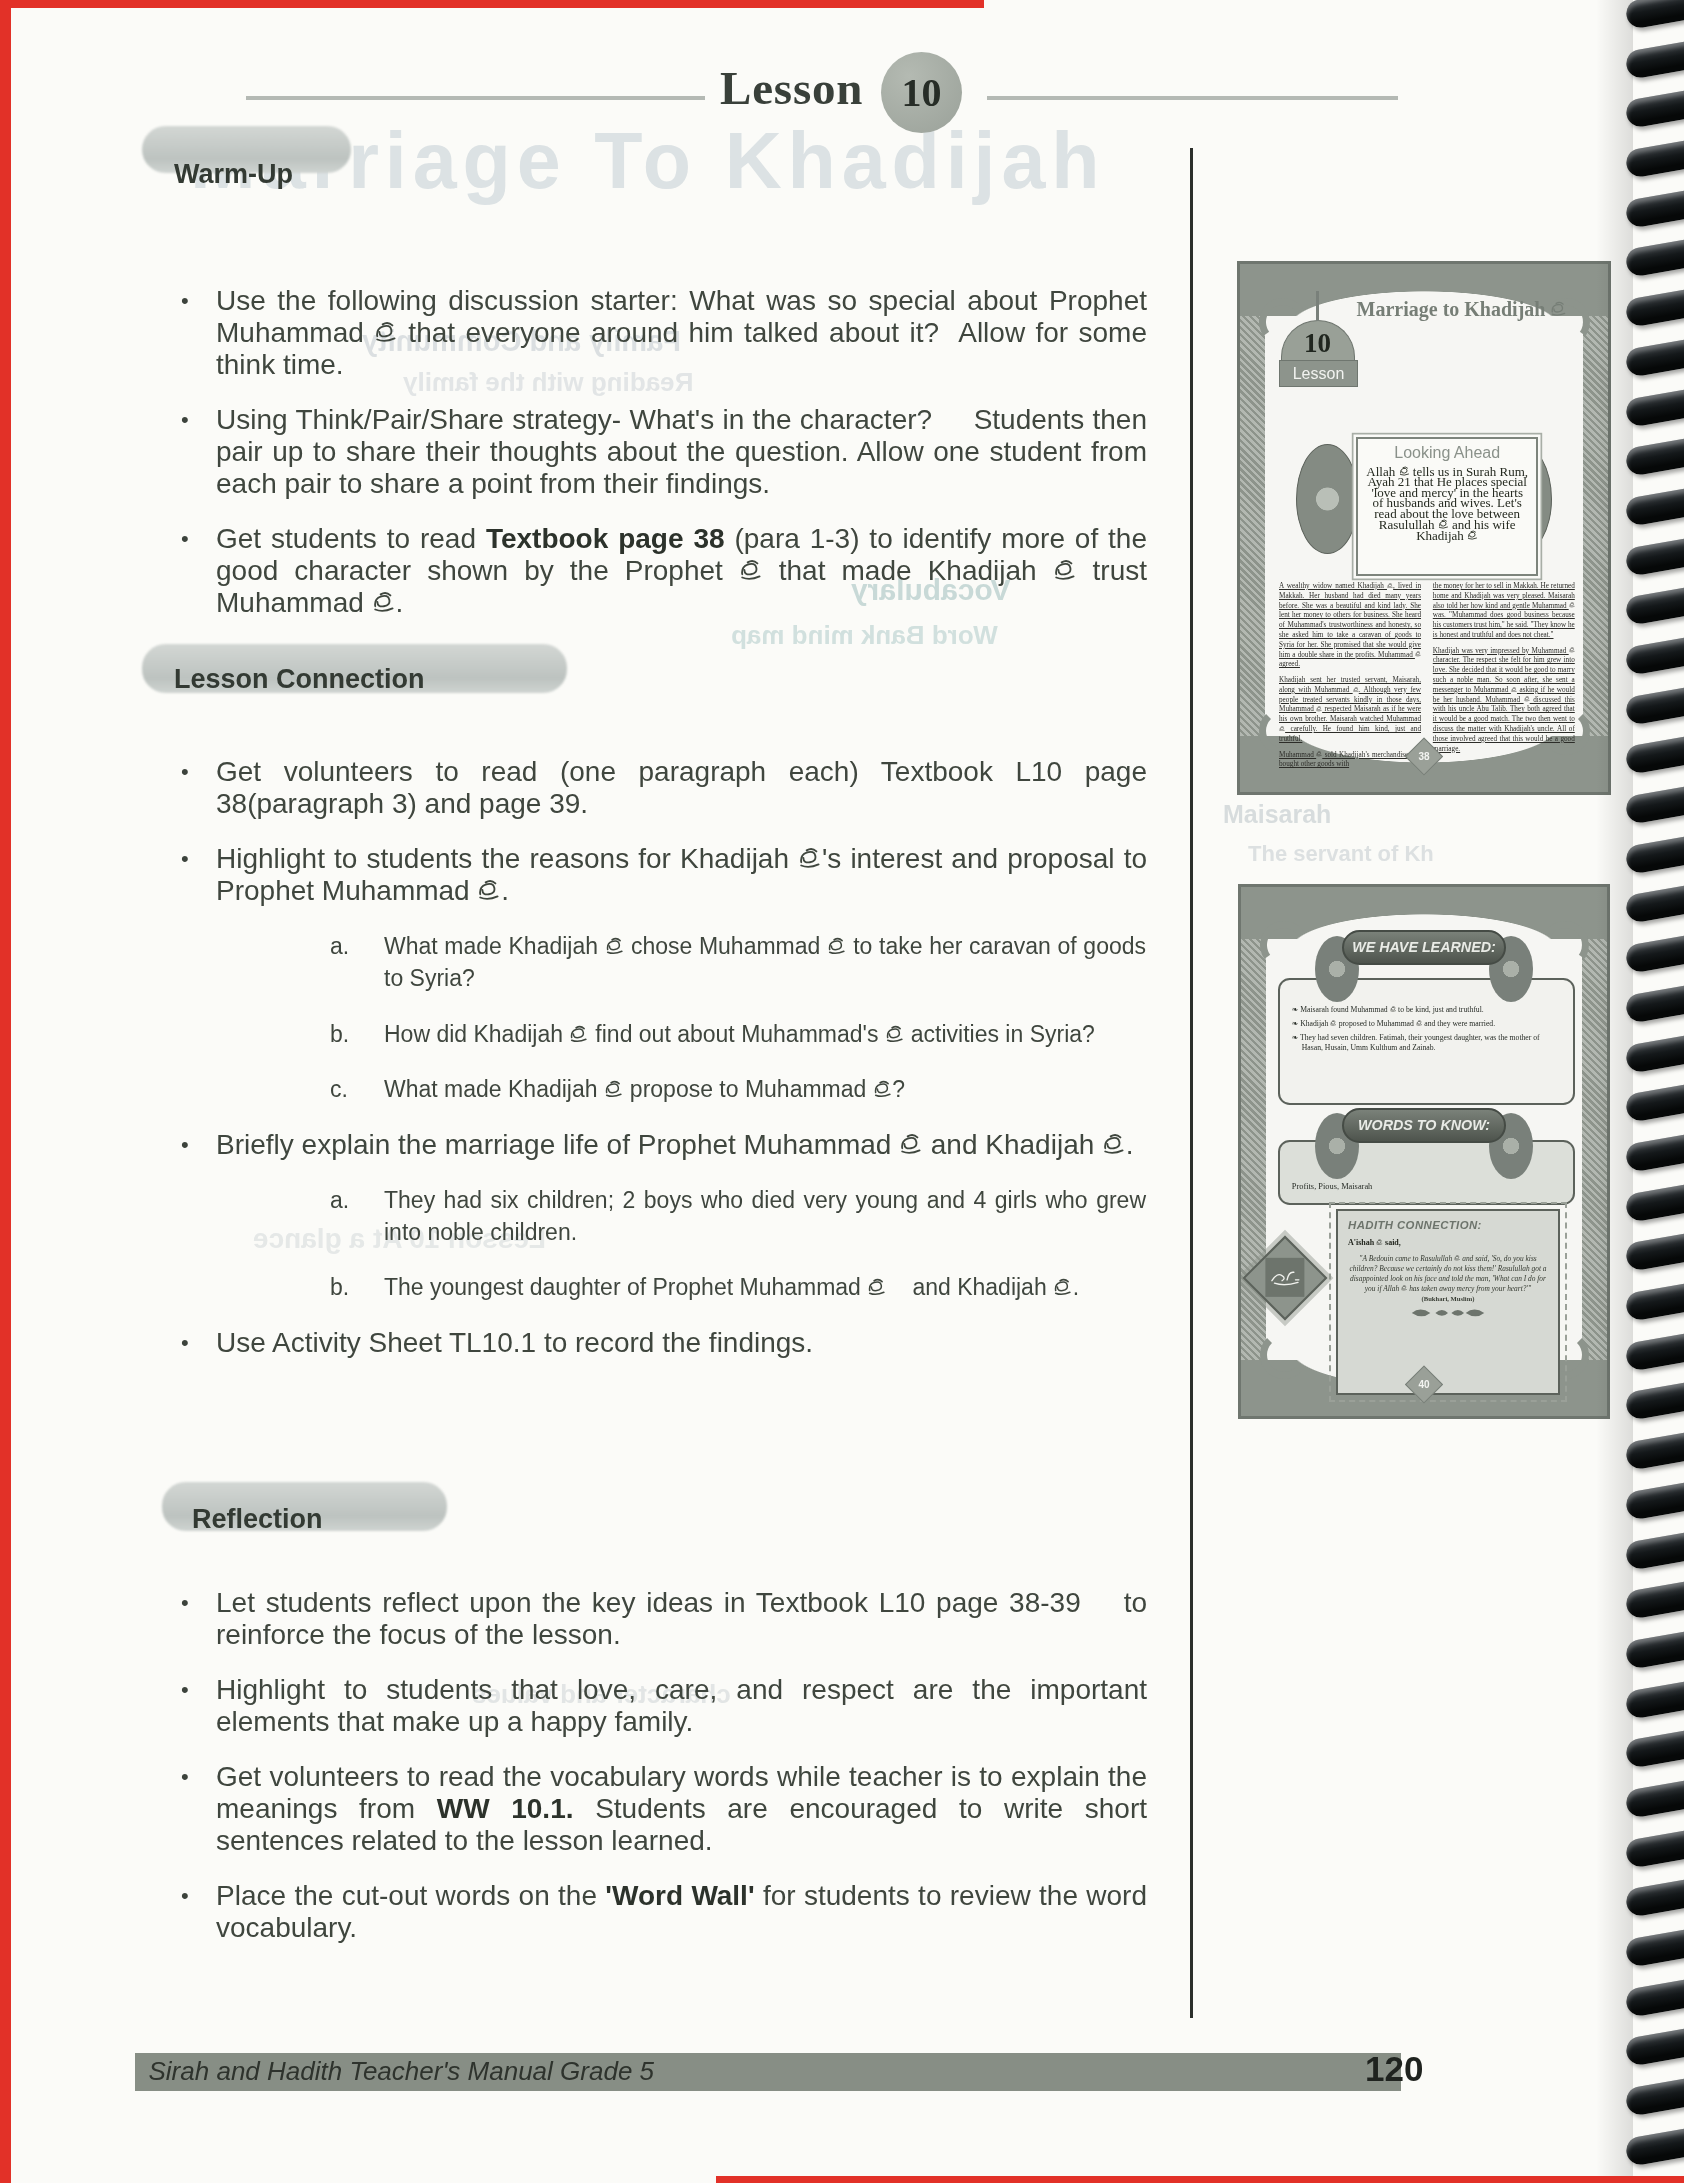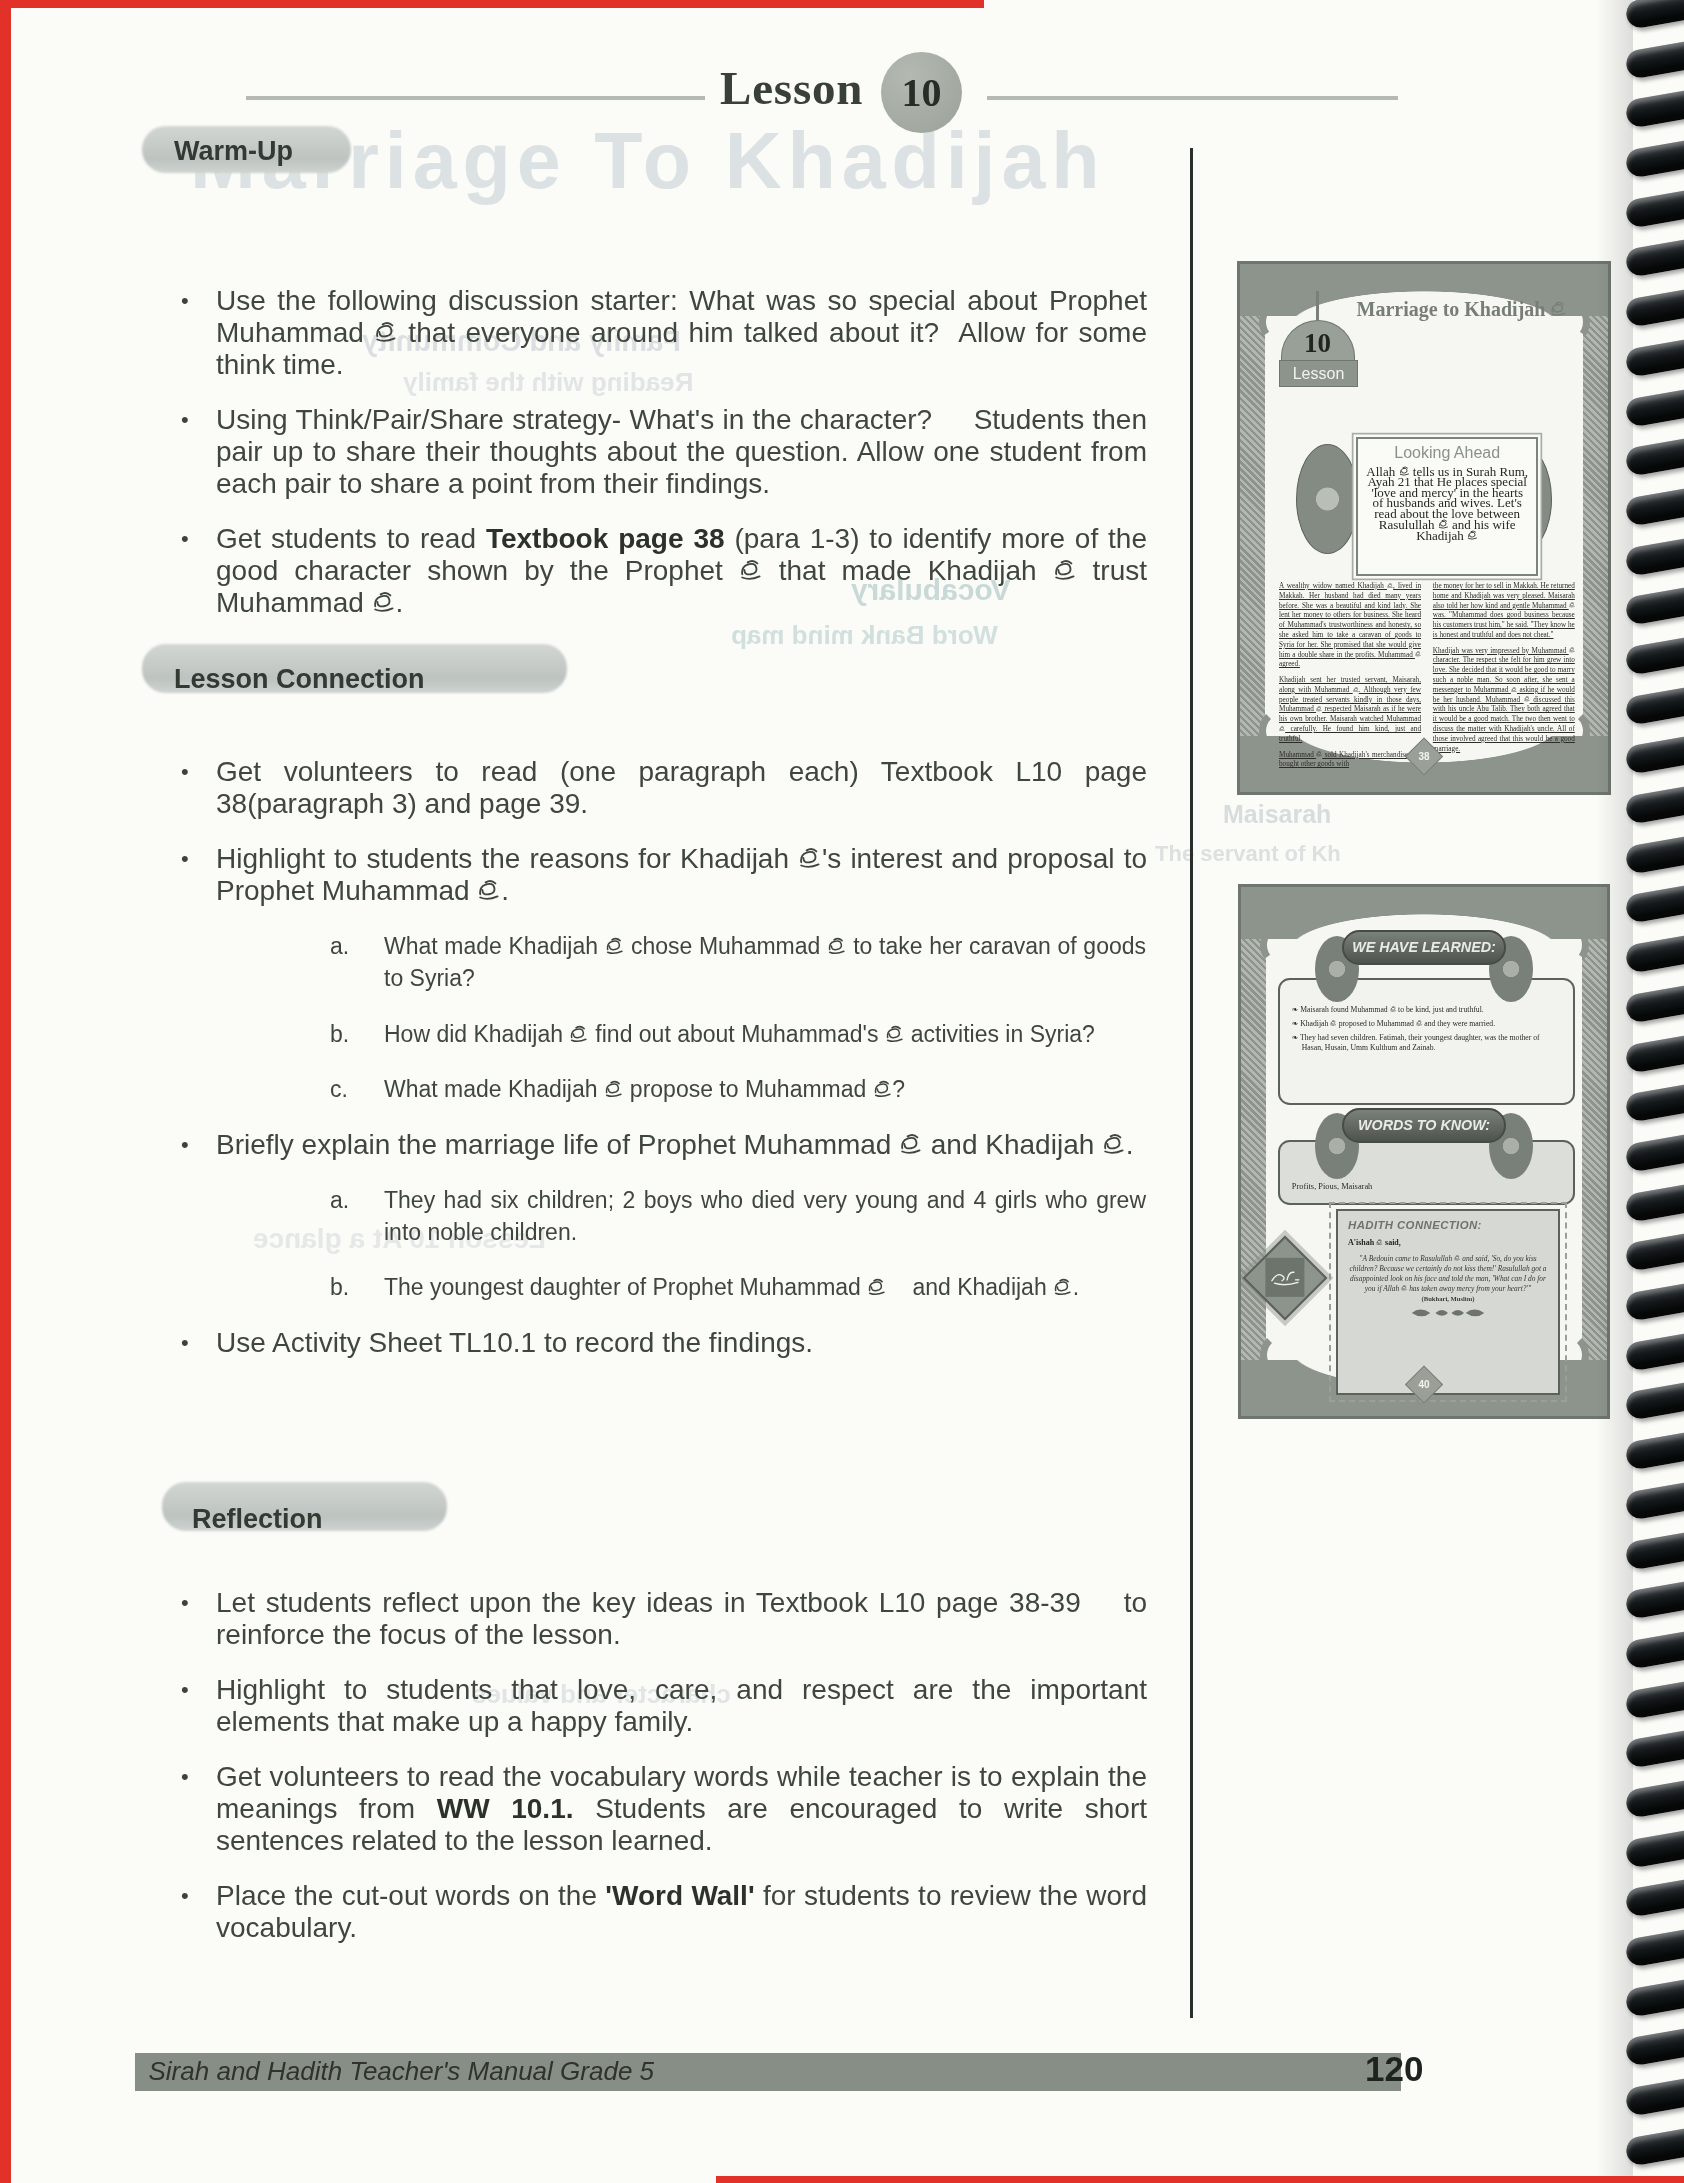--- a/index.html
+++ b/index.html
@@ -19,21 +19,21 @@
       background:radial-gradient(circle at 35% 30%, #b4bab2, #9aa199);display:flex;align-items:center;justify-content:center;}
   .lesson-circle span{font-family:"Liberation Serif","DejaVu Serif",serif;font-weight:bold;font-size:40px;color:#272d27;}
   
   .ghost{position:absolute;font-weight:bold;pointer-events:none;white-space:nowrap;}
   .g1{left:190px;top:115px;font-size:79px;letter-spacing:5.9px;color:rgba(176,190,200,.42);}
   .g2{left:362px;top:325px;font-size:29px;transform:scaleX(-1);color:rgba(158,170,181,.34);}
   .g3{left:403px;top:367px;font-size:26px;transform:scaleX(-1);color:rgba(158,170,181,.27);}
   .g4{left:851px;top:573px;font-size:30px;transform:scaleX(-1);color:rgba(96,150,150,.33);}
   .g5{left:731px;top:620px;font-size:26px;transform:scaleX(-1);color:rgba(96,150,150,.27);}
   .g6{left:1223px;top:800px;font-size:25px;color:rgba(150,162,172,.35);}
-  .g7{left:1155px;top:841px;font-size:22px;color:rgba(150,162,172,.30);}
+  .g7{left:1248px;top:841px;font-size:22px;color:rgba(150,162,172,.30);}
   .g8{left:472px;top:1679px;font-size:26px;transform:scaleX(-1);color:rgba(150,162,172,.25);}
   .g9{left:253px;top:1223px;font-size:28px;transform:scaleX(-1);color:rgba(150,162,172,.22);}
   
   .sechead{position:absolute;}
   .pill{position:absolute;left:0;top:0;border-radius:23.6px;filter:blur(1.3px);
         background:linear-gradient(180deg,#d3d7d4 0%,#bdc3c0 70%,#cfd4d1 100%);}
   .sechead .lbl{position:relative;display:block;font-size:27px;font-weight:bold;color:#333a33;}
   
   .blist{position:absolute;left:181px;width:969px;}
   .brow{display:flex;margin-bottom:23px;}
@@ -137,21 +137,21 @@
 
   <div class="hline l"></div>
   <div class="lesson-word">Lesson</div>
   <div class="lesson-circle">
     <span>10</span>
   </div>
   <div class="hline r"></div>
 
   <div class="sechead" style="left:142px;top:126px;">
     <div class="pill" style="width:209px;height:47px;"></div>
-    <span class="lbl" style="margin:10px 0 0 32px;">Warm-Up</span>
+    <span class="lbl" style="margin:33px 0 0 32px;">Warm-Up</span>
   </div>
   <div class="blist" style="top:285px;">
       <div class="brow">
         <span class="bdot">•</span>
         <div class="btxt">Use the following discussion starter: What was so special about Prophet Muhammad <svg class="pb" viewBox="0 0 22 18">
             <path d="M3 13 Q2 6 8 4 Q15 2 16 7 Q17 12 11 13 Q5 14 5 9 M8 2 Q13 -1 17 3 M3 16 Q10 19 19 15" fill="none" stroke="currentColor" stroke-width="1.7" stroke-linecap="round"></path>
           </svg> that everyone around him talked about it?&nbsp; Allow for some think time.</div>
       </div>
       <div class="brow">
         <span class="bdot">•</span>

